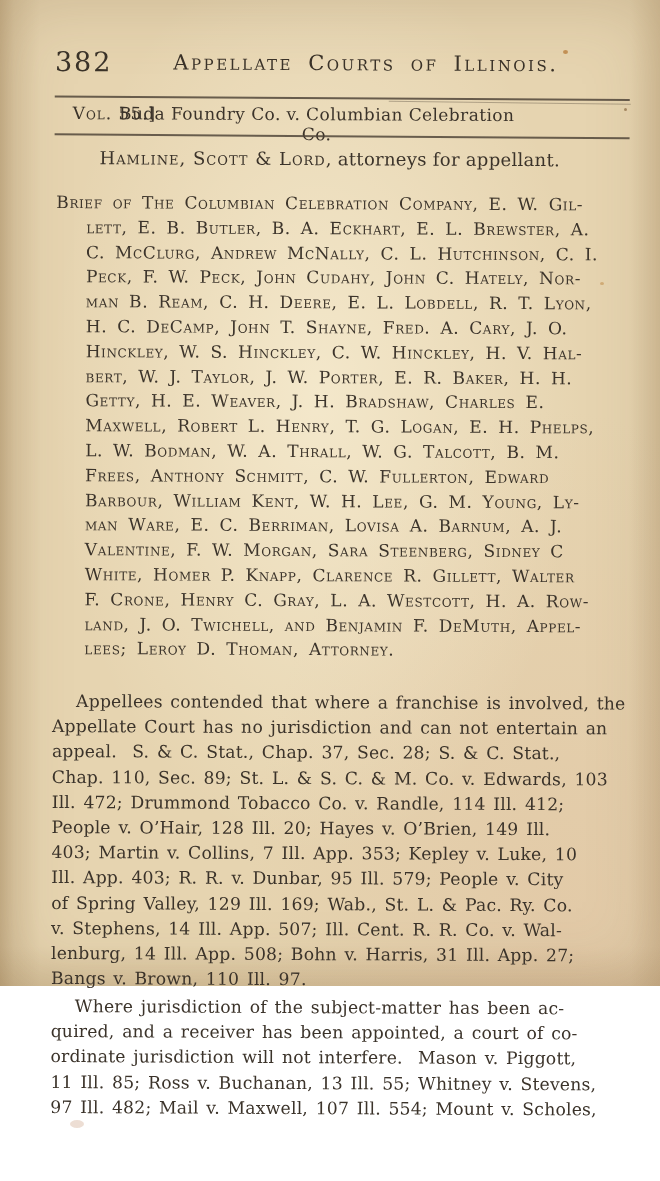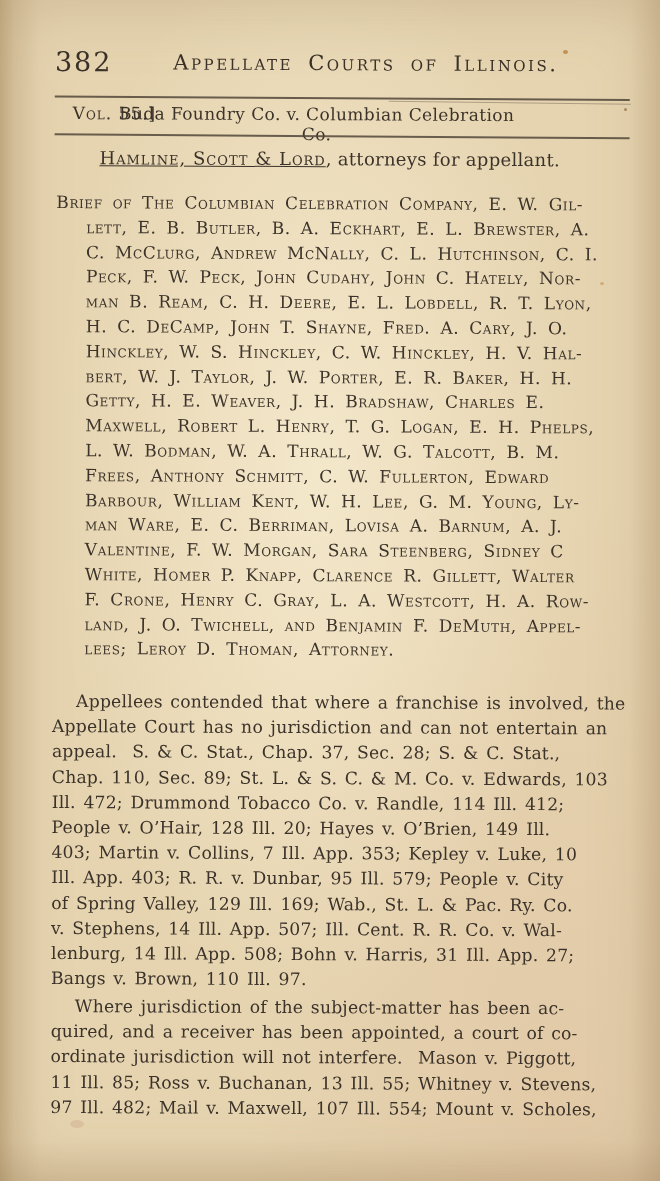--- a/index.html
+++ b/index.html
@@ -1,21 +1,21 @@
 <!DOCTYPE html>
 <html><head>
 <meta charset="utf-8">
 <style>
   html,body { margin:0; padding:0; }
   body {
     width:660px; height:1181px; overflow:hidden;
     font-family:"DejaVu Serif","Liberation Serif",serif;
   }
   .page {
-    position:relative; width:660px; height:1181px;
+    position:relative; width:660px; height:986px;
     background:
       radial-gradient(ellipse at 48% 40%, rgba(255,248,225,0.55) 0%, rgba(255,248,225,0) 55%),
       radial-gradient(ellipse at 85% 95%, rgba(214,170,140,0.25) 0%, rgba(214,170,140,0) 40%),
       linear-gradient(90deg, rgba(140,105,60,0.30) 0px, rgba(140,105,60,0.12) 14px, rgba(140,105,60,0) 40px),
       linear-gradient(270deg, rgba(150,115,70,0.18) 0px, rgba(150,115,70,0) 30px),
       linear-gradient(0deg, rgba(150,115,70,0.15) 0px, rgba(150,115,70,0) 40px),
       #e6d4b0;
     box-shadow: inset 0 0 70px rgba(120,90,50,0.25);
     color:#3b332a;
   }
@@ -36,21 +36,21 @@
   .rule-1 { top:52px; transform:rotate(0.1deg); }
   .rule-1:after {
     content:""; position:absolute; left:58%; top:4px; width:42%; height:1px;
     background:#51463a; opacity:.45; transform:rotate(0.4deg);
   }
   .rule-2 { top:90px; transform:rotate(0.15deg); }
   .vol-line { position:absolute; left:2px; right:0; top:59px; height:24px; font-size:17px; }
   .vol-label { position:absolute; left:16px; top:0; font-variant:small-caps; letter-spacing:1px; }
   .case-title { position:absolute; left:60px; right:90px; top:0; text-align:center; letter-spacing:.4px; }
   .attorneys { position:absolute; left:45px; top:103px; font-size:18px; letter-spacing:.3px; }
-  .attorneys .sc { font-variant:small-caps; letter-spacing:1px;text-decoration:underline; }
+  .attorneys .sc { font-variant:small-caps; letter-spacing:1px; }
   .brief {
     position:absolute; left:2px; top:146px; font-size:17px; line-height:24.8px;
     font-variant:small-caps; letter-spacing:.6px; word-spacing:4px; color:#3c342b;
   }
   .brief div { padding-left:30px; white-space:pre; }
   .brief div:first-child { padding-left:0; }
   .cites { position:absolute; left:0; font-size:17.2px; line-height:25.2px; word-spacing:2px; letter-spacing:.2px; }
   .cites div { white-space:pre; }
   .cites div:first-child { text-indent:24px; }
   .cites-1 { top:645px; }

